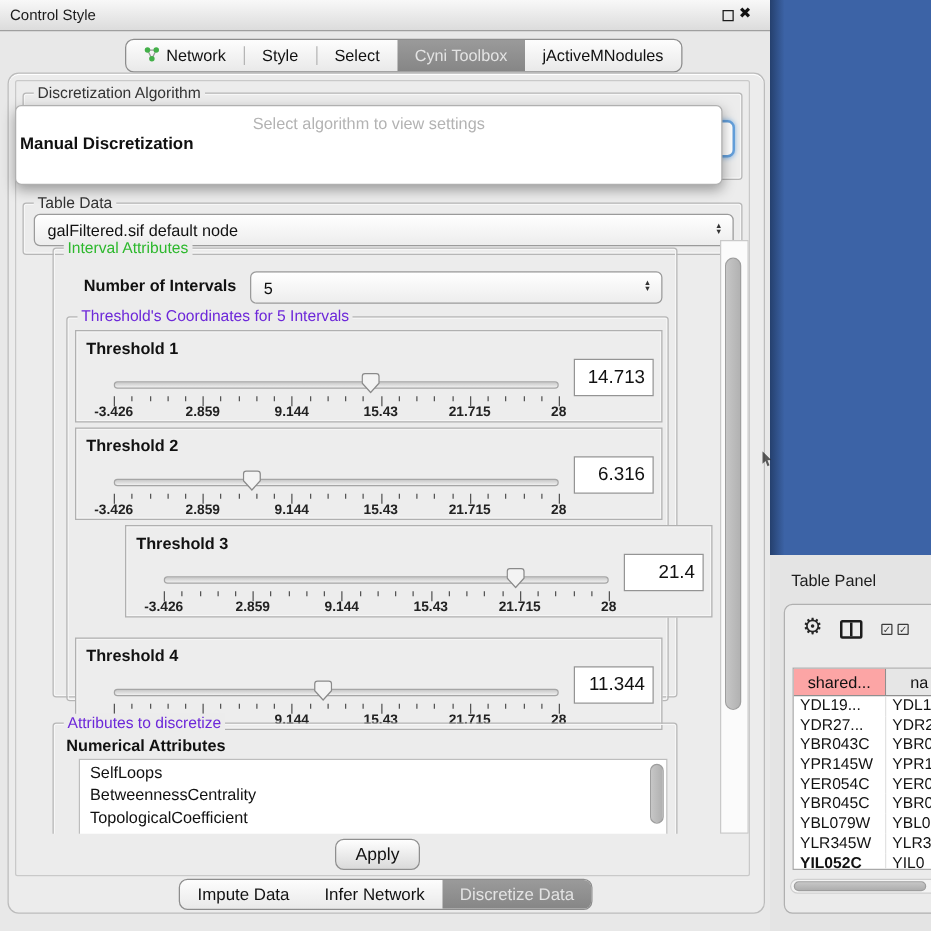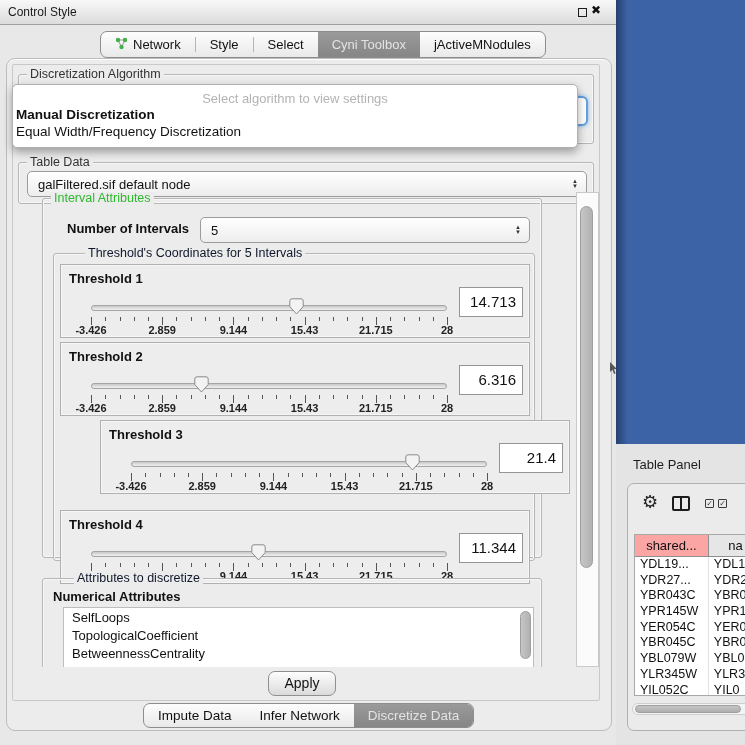--- a/index.html
+++ b/index.html
@@ -19,21 +19,21 @@
   .tab.sel{background:linear-gradient(#9a9a9a,#868686);color:#e3e3e3;}
   .tabsep{width:1px;background:#b5b5b5;margin:5px 0;}
   
   .outer-panel{position:absolute;left:6px;top:58px;width:606px;height:673px;background:#ececec;
     border:1px solid #bcbcbc;border-radius:9px;box-shadow:inset 0 1px 0 #fff;}
   .content-border{position:absolute;left:12px;top:64px;width:588px;height:637px;border:1px solid #c9c9c9;
     border-radius:2px;pointer-events:none;}
   .group{position:absolute;border:1px solid #b6b6b6;box-shadow:inset 0 0 0 1px #f7f7f7;border-radius:3px;}
   .group>.gtitle{position:absolute;left:8px;top:-8px;font-size:12.5px;background:#ececec;padding:0 3px;white-space:nowrap;}
   .gtitle.green{color:#2db82d;}
-  .gtitle.blue{color:#0f172a;margin-left:23px;}
+  .gtitle.blue{color:#6d28d9;}
   .gtitle.plain{color:#333;}
   
   .combo{position:absolute;background:linear-gradient(#ffffff,#ededed);border:1px solid #9b9b9b;border-radius:5px;
     font-size:13px;color:#111;display:flex;align-items:center;padding:0 10px;}
   .combo .arrows{position:absolute;right:8px;top:50%;transform:translateY(-50%);display:flex;flex-direction:column;
     line-height:5px;font-size:6px;color:#333;text-align:center;}
   
   .algo-combo-behind{position:absolute;left:30px;top:96px;width:558px;height:30px;border-radius:6px;
     background:#fff;border:2px solid #64a0dc;box-shadow:0 0 4px #7fb3e6;z-index:4;}
   .popup{position:absolute;left:12px;top:84px;width:566px;height:64px;background:#fff;border:1px solid #b0b0b0;
@@ -135,21 +135,20 @@
   <div class="outer-panel"></div>
   <div class="content-border"></div>
 
   <div class="group" style="left:18px;top:74px;width:576px;height:70px;">
     <span class="gtitle plain">Discretization Algorithm</span>
   </div>
   <div class="algo-combo-behind"></div>
   <div class="popup">
     <div class="hint">Select algorithm to view settings</div>
     <div class="opt b">Manual Discretization</div>
-    <div class="opt">Equal Width/Frequency Discretization</div>
   </div>
 
   <div class="group" style="left:18px;top:162px;width:576px;height:42px;">
     <span class="gtitle plain">Table Data</span>
     <div class="combo" style="left:8px;top:8px;width:560px;height:26px;">
       <span>galFiltered.sif default node</span>
       <span class="arrows">▲<br>▼</span>
     </div>
   </div>
 
@@ -326,22 +325,22 @@
             </div>
           </div>
       </div>
     </div>
     <div class="group" style="left:26px;top:386px;width:500px;height:120px;">
       <span class="gtitle blue">Attributes to discretize</span>
       <span class="attr-sub">Numerical Attributes</span>
       <div class="attr-list">
         <div>
             <div class="attr-item">SelfLoops</div>
+            <div class="attr-item">BetweennessCentrality</div>
             <div class="attr-item">TopologicalCoefficient</div>
-            <div class="attr-item">BetweennessCentrality</div>
           </div>
         <div class="attr-scroll"></div>
       </div>
     </div>
   </div>
   <div class="vscroll">
     <div class="thumb"></div>
   </div>
 
   <div class="apply-btn">Apply</div>
@@ -401,21 +400,21 @@
             </div>
             <div class="tp-row">
               <div class="tp-cell" style="width: 75px;">YBL079W</div>
               <div class="tp-cell" style="width: 55px;">YBL0</div>
             </div>
             <div class="tp-row">
               <div class="tp-cell" style="width: 75px;">YLR345W</div>
               <div class="tp-cell" style="width: 55px;">YLR3</div>
             </div>
             <div class="tp-row">
-              <div class="tp-cell" style="width: 75px;">YIL052C</div>
+              <div class="tp-cell" style="width: 75px; font-weight: bold;">YIL052C</div>
               <div class="tp-cell" style="width: 55px;">YIL0</div>
             </div>
           </div>
       </div>
       <div class="hscroll">
         <div class="hthumb"></div>
       </div>
     </div>
   </div>
 

